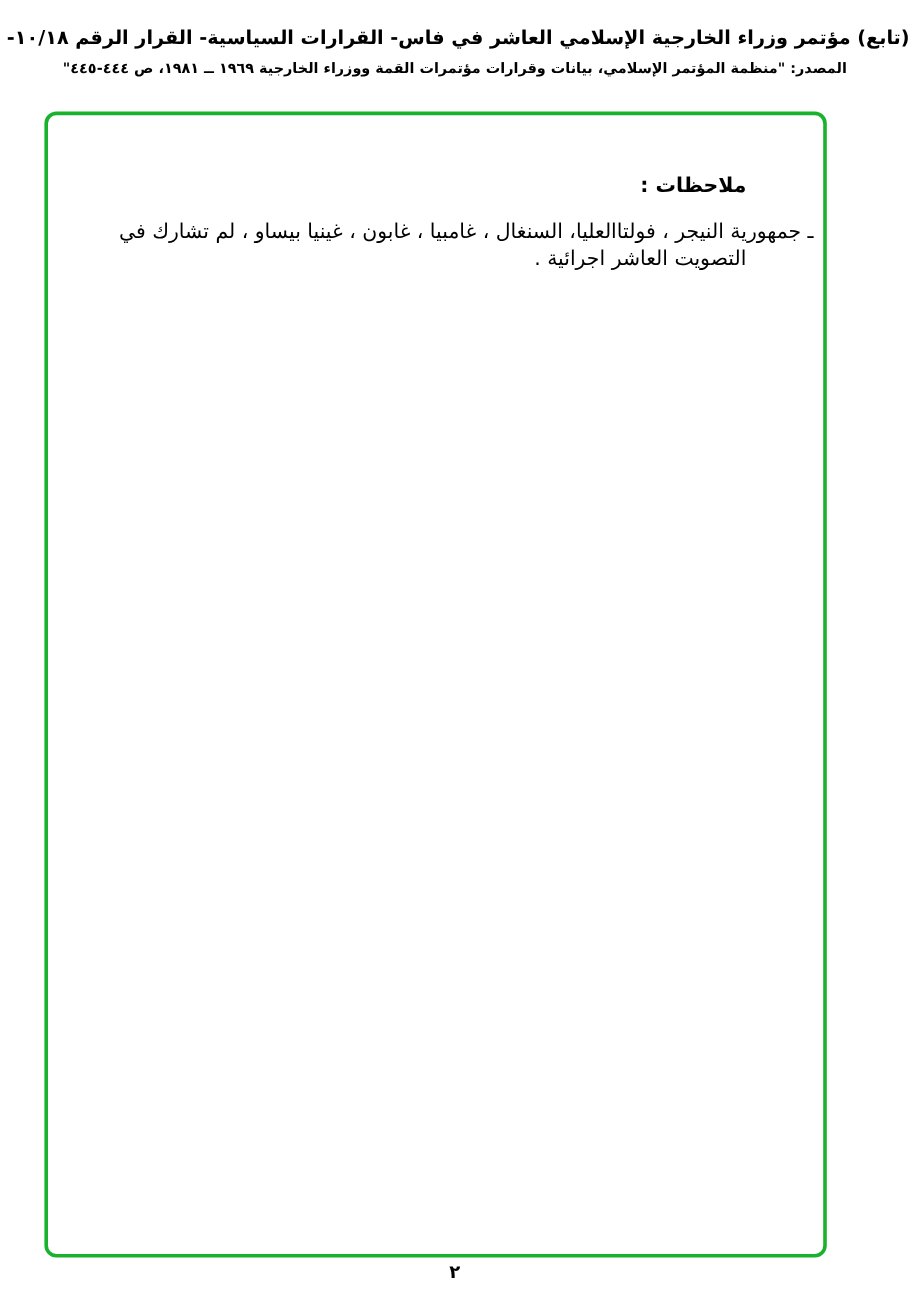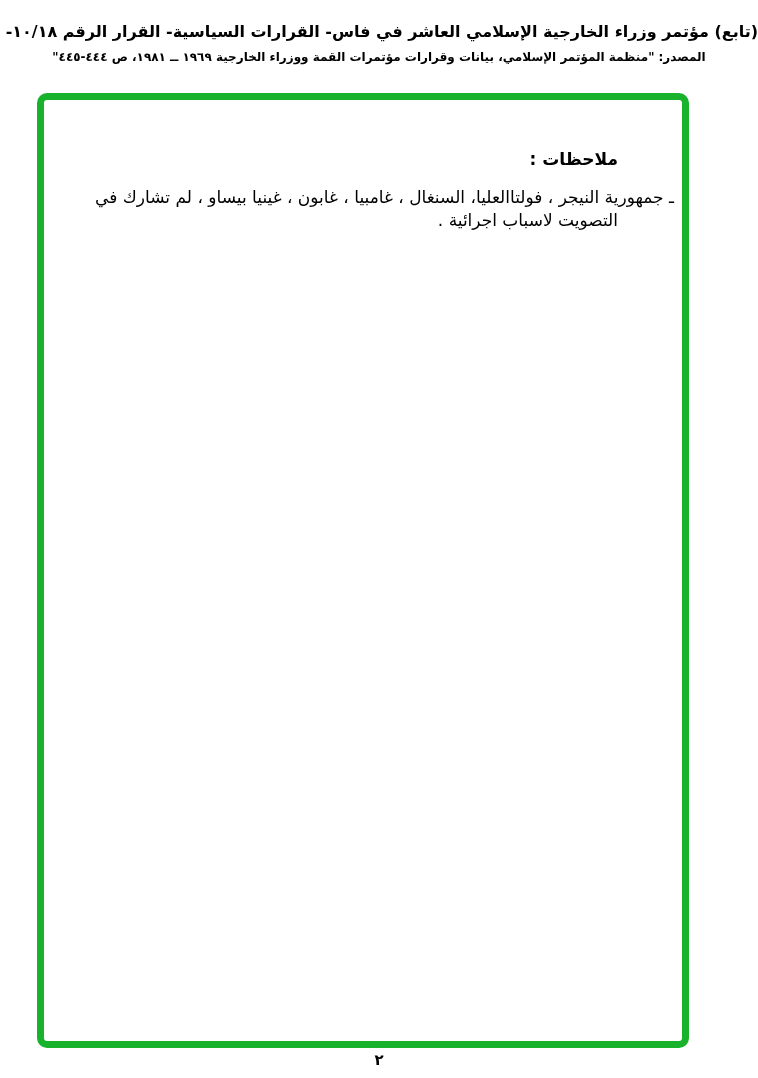--- a/index.html
+++ b/index.html
@@ -36,21 +36,21 @@
     margin-top: 9px;
     white-space: nowrap;
   }
   .notes-box {
     position: absolute;
     top: 93px;
     left: 37px;
     width: 652px;
     height: 955px;
     box-sizing: border-box;
-    border: 7px solid #b91c1c;
+    border: 3px solid #b91c1c;
     border-radius: 10px;
     direction: rtl;
     padding: 0 8px;
     background: #ffffff;
   }
   .notes-heading {
     font-size: 17px;
     font-weight: bold;
     margin: 48px 56px 0 0;
     line-height: 22px;
@@ -79,20 +79,20 @@
 
 <div class="page">
 
   <header class="doc-header">
     <div class="header-line1">(تابع)  مؤتمر وزراء الخارجية الإسلامي العاشر في فاس- القرارات السياسية- القرار الرقم ١٠/١٨- س .</div>
     <div class="header-line2">المصدر: "منظمة المؤتمر الإسلامي، بيانات وقرارات مؤتمرات القمة ووزراء الخارجية ١٩٦٩ ــ ١٩٨١، ص ٤٤٤-٤٤٥"</div>
   </header>
 
   <section class="notes-box" style="border-color: rgb(25, 178, 45);">
     <h3 class="notes-heading">ملاحظات :</h3>
-    <p class="note">ـ جمهورية النيجر ، فولتاالعليا، السنغال ، غامبيا ، غابون ، غينيا بيساو ، لم تشارك في التصويت لاسباب اجرائية .</p>
+    <p class="note">ـ جمهورية النيجر ، فولتاالعليا، السنغال ، غامبيا ، غابون ، غينيا بيساو ، لم تشارك في التصويت العاشر اجرائية .</p>
   </section>
 
   <footer class="page-footer">
     <span>٢</span>
   </footer>
 
 </div>
 
 </body></html>

